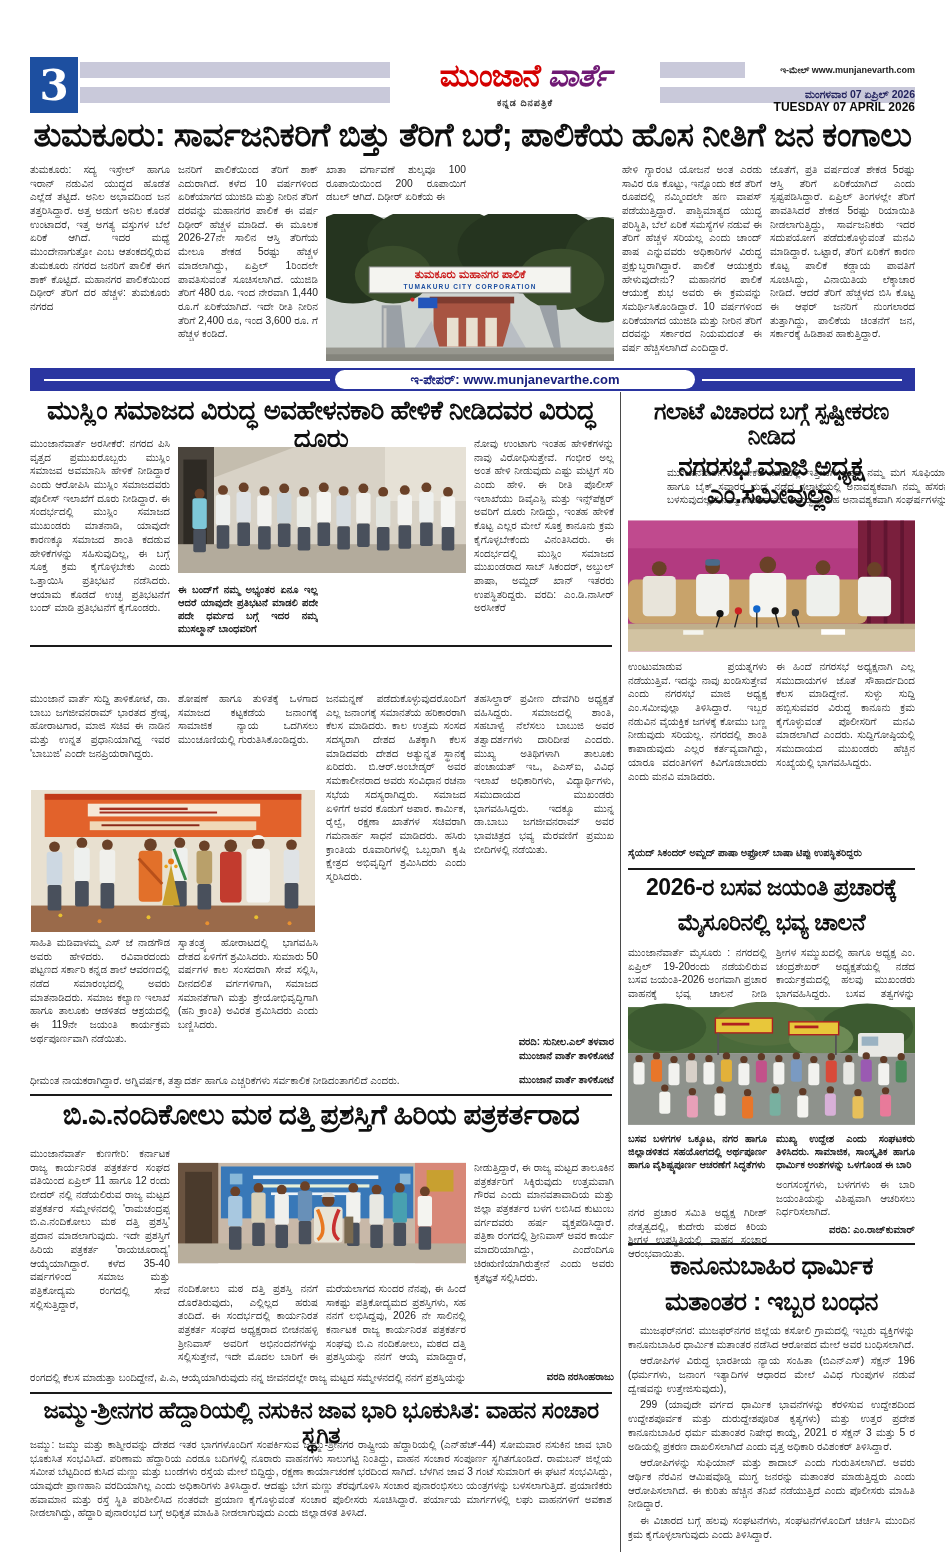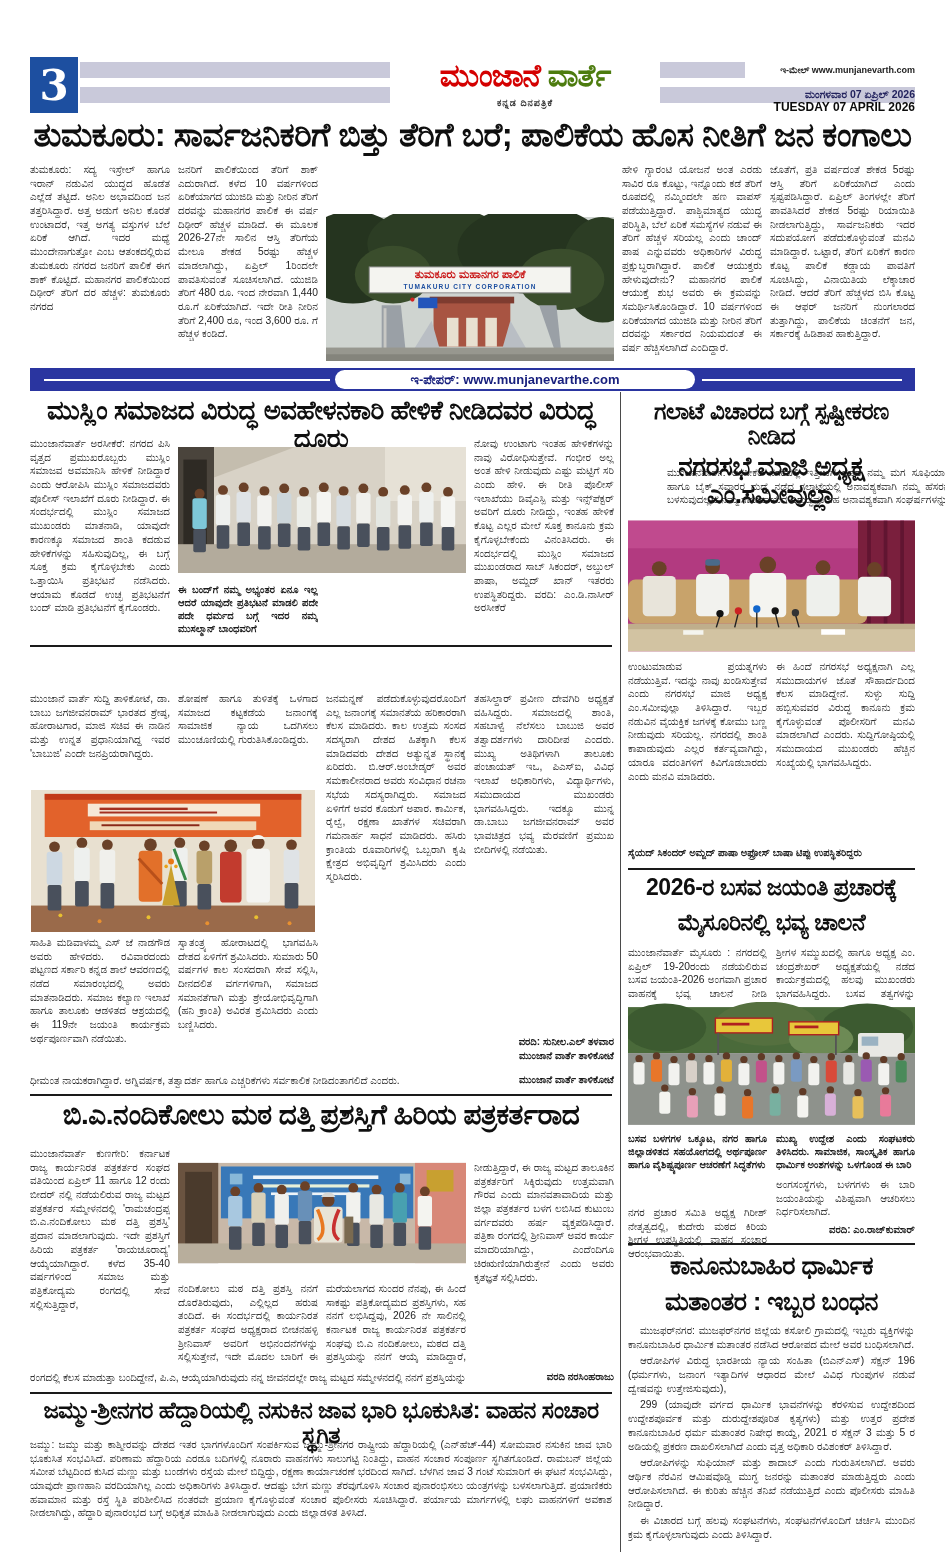--- a/index.html
+++ b/index.html
@@ -5,21 +5,21 @@
   html,body{margin:0;padding:0;background:#e9e9e9;}
   .page{position:relative;width:945px;height:1557px;background:#ffffff;margin:0 auto;
         font-family:"Liberation Sans",sans-serif;overflow:hidden;}
   .abs{position:absolute;}
   .band{background:#c9c9da;}
   .pgnum{background:#1d4fa0;color:#fff;font-weight:bold;font-size:42px;
          display:flex;align-items:center;justify-content:center;
          font-family:"DejaVu Serif","Liberation Serif",serif;}
   .mast{white-space:nowrap;font-weight:bold;font-size:31px;letter-spacing:-1px;text-align:center;}
   .mast .red{color:#d40000;text-align:right;}
-  .mast .blk{color:#4d7c0f;}
+  .mast .blk{color:#701a75;font-style:italic;}
   .mastsub{font-size:9.5px;color:#333;text-align:center;letter-spacing:1px;font-weight:bold;}
   .emailbox{background:#ffffff;font-size:9px;font-weight:bold;color:#222;
             display:flex;align-items:center;justify-content:flex-end;padding-right:4px;}
   .datekn{font-size:10.5px;font-weight:bold;color:#23235e;text-align:right;}
   .dateen{font-size:12px;font-weight:bold;color:#0c0c0c;text-align:right;letter-spacing:0px;}
   .h{font-weight:bold;color:#0f0f0f;text-align:center;letter-spacing:-0.5px;line-height:1.08;}
   .body{font-size:10.3px;line-height:1.33;text-align:justify;color:#1c1c1c;overflow:hidden;}
   .body p{margin:0 0 3px 0;text-indent:12px;}
   .cap{font-size:9.9px;line-height:1.3;color:#1c1c1c;text-align:justify;overflow:hidden;font-weight:600;}
   .byline{font-size:10px;font-weight:bold;color:#1c1c1c;text-align:right;}
@@ -46,20 +46,21 @@
   </div>
   <div class="abs mastsub" style="left:390px;top:97px;width:270px;">ಕನ್ನಡ ದಿನಪತ್ರಿಕೆ</div>
   <div class="abs emailbox" style="left:745px;top:62px;width:170px;height:16px;">ಇ-ಮೇಲ್  www.munjanevarth.com</div>
   <div class="abs datekn" style="left:700px;top:88px;width:215px;">ಮಂಗಳವಾರ 07 ಏಪ್ರಿಲ್ 2026</div>
   <div class="abs dateen" style="left:700px;top:100px;width:215px;">TUESDAY 07 APRIL 2026</div>
 
   <div class="abs h" style="left:30px;top:117px;width:885px;font-size:33px;">ತುಮಕೂರು: ಸಾರ್ವಜನಿಕರಿಗೆ ಬಿತ್ತು ತೆರಿಗೆ ಬರೆ; ಪಾಲಿಕೆಯ ಹೊಸ ನೀತಿಗೆ ಜನ ಕಂಗಾಲು</div>
 
   <div class="abs body" style="left:30px;top:163px;width:140px;height:200px;">ತುಮಕೂರು: ಸದ್ಯ ಇಸ್ರೇಲ್ ಹಾಗೂ ಇರಾನ್ ನಡುವಿನ ಯುದ್ಧದ ಹೊಡೆತ ಎಲ್ಲೆಡೆ ತಟ್ಟಿದೆ. ಅನಿಲ ಅಭಾವದಿಂದ ಜನ ತತ್ತರಿಸಿದ್ದಾರೆ. ಅತ್ತ ಅಡುಗೆ ಅನಿಲ ಕೊರತೆ ಉಂಟಾದರೆ, ಇತ್ತ ಅಗತ್ಯ ವಸ್ತುಗಳ ಬೆಲೆ ಏರಿಕೆ ಆಗಿದೆ. ಇದರ ಮಧ್ಯೆ ಮುಂದೇನಾಗುತ್ತೋ ಎಂಬ ಆತಂಕದಲ್ಲಿರುವ ತುಮಕೂರು ನಗರದ ಜನರಿಗೆ ಪಾಲಿಕೆ ಈಗ ಶಾಕ್ ಕೊಟ್ಟಿದೆ. ಮಹಾನಗರ ಪಾಲಿಕೆಯಿಂದ ದಿಢೀರ್ ತೆರಿಗೆ ದರ ಹೆಚ್ಚಳ: ತುಮಕೂರು ನಗರದ</div>
   <div class="abs body" style="left:178px;top:163px;width:140px;height:200px;">ಜನರಿಗೆ ಪಾಲಿಕೆಯಿಂದ ತೆರಿಗೆ ಶಾಕ್ ಎದುರಾಗಿದೆ. ಕಳೆದ 10 ವರ್ಷಗಳಿಂದ ಏರಿಕೆಯಾಗದ ಯುಜಿಡಿ ಮತ್ತು ನೀರಿನ ತೆರಿಗೆ ದರವನ್ನು ಮಹಾನಗರ ಪಾಲಿಕೆ ಈ ವರ್ಷ ದಿಢೀರ್ ಹೆಚ್ಚಳ ಮಾಡಿದೆ. ಈ ಮೂಲಕ 2026-27ನೇ ಸಾಲಿನ ಆಸ್ತಿ ತೆರಿಗೆಯ ಮೇಲೂ ಶೇಕಡ 5ರಷ್ಟು ಹೆಚ್ಚಳ ಮಾಡಲಾಗಿದ್ದು, ಏಪ್ರಿಲ್ 1ರಿಂದಲೇ ಪಾವತಿಸುವಂತೆ ಸೂಚಿಸಲಾಗಿದೆ. ಯುಜಿಡಿ ತೆರಿಗೆ 480 ರೂ. ಇಂದ ನೇರವಾಗಿ 1,440 ರೂ.ಗೆ ಏರಿಕೆಯಾಗಿದೆ. ಇದೇ ರೀತಿ ನೀರಿನ ತೆರಿಗೆ 2,400 ರೂ, ಇಂದ 3,600 ರೂ. ಗೆ ಹೆಚ್ಚಳ ಕಂಡಿದೆ.</div>
+  <div class="abs body" style="left:326px;top:163px;width:140px;height:49px;">ಖಾತಾ ವರ್ಗಾವಣೆ ಶುಲ್ಕವೂ 100 ರೂಪಾಯಿಯಿಂದ 200 ರೂಪಾಯಿಗೆ ಡಬಲ್ ಆಗಿದೆ. ದಿಢೀರ್ ಏರಿಕೆಯ ಈ</div>
   <div class="abs body" style="left:622px;top:163px;width:140px;height:200px;">ಹೇಳಿ ಗ್ಯಾರಂಟಿ ಯೋಜನೆ ಅಂತ ಎರಡು ಸಾವಿರ ರೂ ಕೊಟ್ಟು, ಇನ್ನೊಂದು ಕಡೆ ತೆರಿಗೆ ರೂಪದಲ್ಲಿ ನಮ್ಮಿಂದಲೇ ಹಣ ವಾಪಸ್ ಪಡೆಯುತ್ತಿದ್ದಾರೆ. ಪಾಶ್ಚಿಮಾತ್ಯದ ಯುದ್ಧ ಪರಿಸ್ಥಿತಿ, ಬೆಲೆ ಏರಿಕೆ ಸಮಸ್ಯೆಗಳ ನಡುವೆ ಈ ತೆರಿಗೆ ಹೆಚ್ಚಳ ಸರಿಯಲ್ಲ ಎಂದು ಚಾಂದ್ ಪಾಷ ಎನ್ನುವವರು ಅಧಿಕಾರಿಗಳ ವಿರುದ್ಧ ಪ್ರಕ್ಷುಬ್ಧರಾಗಿದ್ದಾರೆ. ಪಾಲಿಕೆ ಆಯುಕ್ತರು ಹೇಳುವುದೇನು? ಮಹಾನಗರ ಪಾಲಿಕೆ ಆಯುಕ್ತೆ ಶುಭ ಅವರು ಈ ಕ್ರಮವನ್ನು ಸಮರ್ಥಿಸಿಕೊಂಡಿದ್ದಾರೆ. 10 ವರ್ಷಗಳಿಂದ ಏರಿಕೆಯಾಗದ ಯುಜಿಡಿ ಮತ್ತು ನೀರಿನ ತೆರಿಗೆ ದರವನ್ನು ಸರ್ಕಾರದ ನಿಯಮದಂತೆ ಈ ವರ್ಷ ಹೆಚ್ಚಿಸಲಾಗಿದೆ ಎಂದಿದ್ದಾರೆ.</div>
   <div class="abs body" style="left:770px;top:163px;width:145px;height:200px;">ಜೊತೆಗೆ, ಪ್ರತಿ ವರ್ಷದಂತೆ ಶೇಕಡ 5ರಷ್ಟು ಆಸ್ತಿ ತೆರಿಗೆ ಏರಿಕೆಯಾಗಿದೆ ಎಂದು ಸ್ಪಷ್ಟಪಡಿಸಿದ್ದಾರೆ. ಏಪ್ರಿಲ್ ತಿಂಗಳಲ್ಲೇ ತೆರಿಗೆ ಪಾವತಿಸಿದರೆ ಶೇಕಡ 5ರಷ್ಟು ರಿಯಾಯಿತಿ ನೀಡಲಾಗುತ್ತಿದ್ದು, ಸಾರ್ವಜನಿಕರು ಇದರ ಸದುಪಯೋಗ ಪಡೆದುಕೊಳ್ಳುವಂತೆ ಮನವಿ ಮಾಡಿದ್ದಾರೆ. ಒಟ್ಟಾರೆ, ತೆರಿಗೆ ಏರಿಕೆಗೆ ಕಾರಣ ಕೊಟ್ಟ ಪಾಲಿಕೆ ಕಡ್ಡಾಯ ಪಾವತಿಗೆ ಸೂಚಿಸಿದ್ದು, ವಿನಾಯಿತಿಯ ಲೆಕ್ಕಾಚಾರ ನೀಡಿದೆ. ಆದರೆ ತೆರಿಗೆ ಹೆಚ್ಚಳದ ಬಿಸಿ ಕೊಟ್ಟ ಈ ಆಫರ್ ಜನರಿಗೆ ನುಂಗಲಾರದ ತುತ್ತಾಗಿದ್ದು, ಪಾಲಿಕೆಯ ಚಿಂತನೆಗೆ ಜನ, ಸರ್ಕಾರಕ್ಕೆ ಹಿಡಿಶಾಪ ಹಾಕುತ್ತಿದ್ದಾರೆ.</div>
 
   <div class="abs" style="left:326px;top:214px;width:288px;height:150px;">
     <svg viewBox="0 0 300 150" width="288" height="150">
       <rect width="300" height="150" fill="#cfd4d0"></rect>
       <ellipse cx="28" cy="42" rx="58" ry="48" fill="#25341f"></ellipse>
       <ellipse cx="115" cy="28" rx="72" ry="40" fill="#2c3d24"></ellipse>
       <ellipse cx="215" cy="34" rx="78" ry="46" fill="#25341f"></ellipse>
       <ellipse cx="288" cy="55" rx="42" ry="55" fill="#2c3d24"></ellipse>

